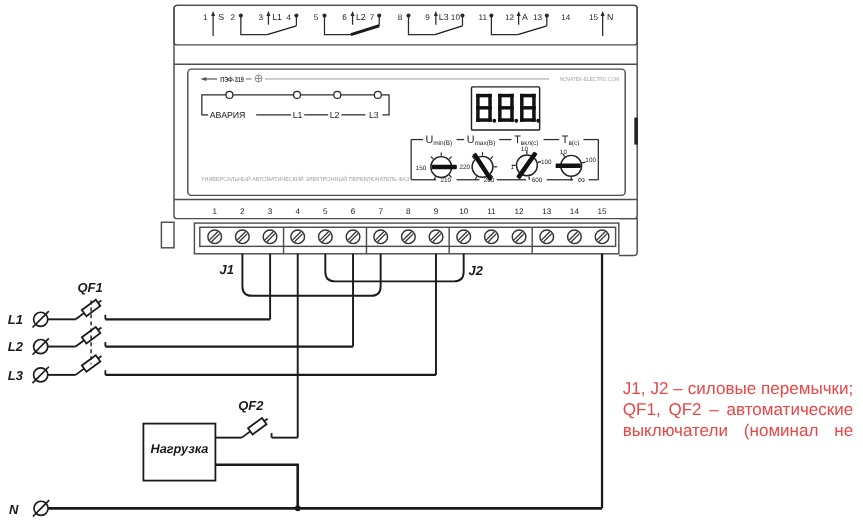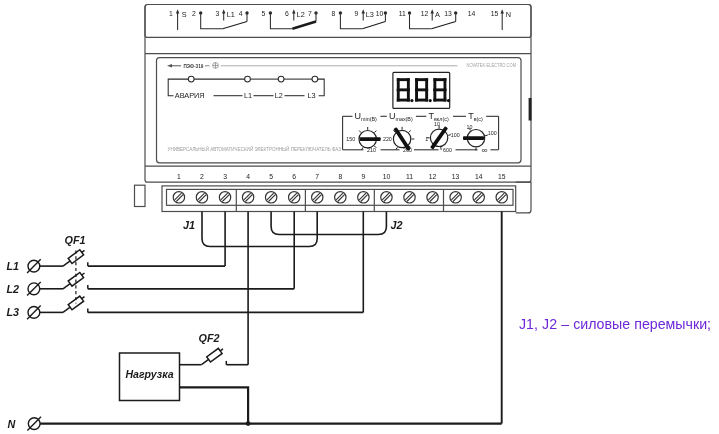--- a/index.html
+++ b/index.html
@@ -1,20 +1,20 @@
 <!DOCTYPE html>
 <html><head>
 <meta charset="utf-8">
 <style>
   html,body{margin:0;padding:0;background:#ffffff;}
   body{font-family:"Liberation Sans","DejaVu Sans",sans-serif;}
   #stage{position:relative;width:719px;height:434px;background:#ffffff;overflow:hidden;}
   svg{position:absolute;left:0;top:0;}
   svg text{font-family:"Liberation Sans","DejaVu Sans",sans-serif;}
-  .note{position:absolute;left:519px;top:316px;width:192px;font-size:14.2px;line-height:17.5px;color:#6d28d9;}
+  .note{position:absolute;left:519px;top:316px;width:192px;font-size:14.2px;line-height:17.5px;color:#ef4444;}
   .note-line{text-align:justify;text-align-last:justify;}
   .note-line.last{text-align-last:left;}
 </style>
 </head>
 <body>
 
 <div id="stage">
 <svg id="diagram" width="719" height="434" viewBox="0 0 719 434">
 
   <g stroke="#4d4d4d" stroke-width="1.2" fill="none">
@@ -408,14 +408,16 @@
       <text x="64.5" y="243.7">QF1</text>
       <text x="198.5" y="341.6">QF2</text>
       <text x="183" y="228.7">J1</text>
       <text x="390.5" y="228.9">J2</text>
     </g>
   </g>
 </svg>
 
 <div class="note">
   <div class="note-line">J1, J2 – силовые перемычки;</div>
+  <div class="note-line">QF1, QF2 – автоматические</div>
+  <div class="note-line">выключатели (номинал не</div>
 </div>
 </div>
 
 </body></html>

